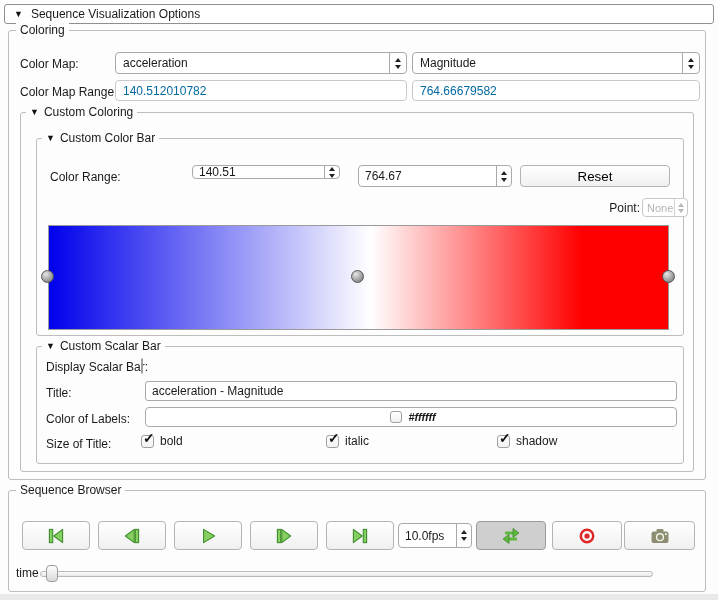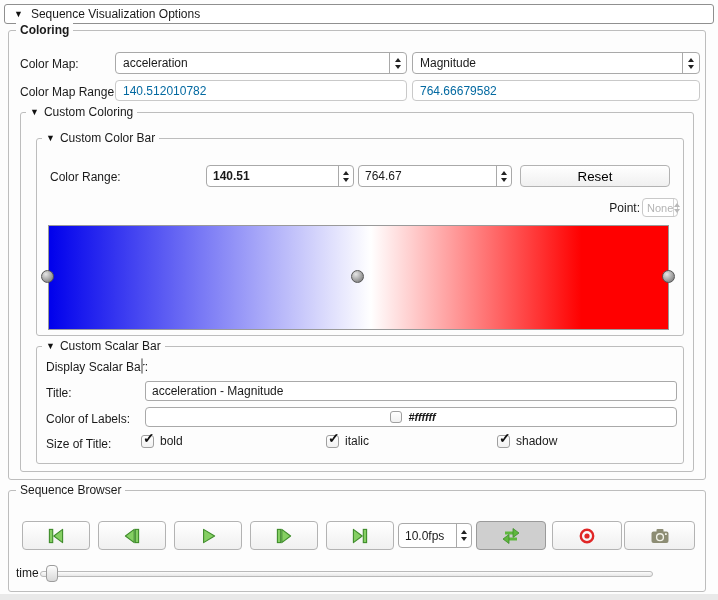--- a/index.html
+++ b/index.html
@@ -73,21 +73,21 @@
 <div class="screen">
 
   
   <div class="abs hdr">
     <span class="tri">▼</span>
     <span>Sequence Visualization Options</span>
   </div>
 
   
   <div class="abs group" style="left:8px; top:30px; width:698px; height:450px;"></div>
-  <div class="gtitle" style="left:16px; top:23px;font-weight:bold;">
+  <div class="gtitle" style="left:16px; top:23px;">
     <span>Coloring</span>
   </div>
 
   <span class="abs lbl" style="left:20px; top:57px;">Color Map:</span>
   <div class="abs combo" style="left:412px; top:52px; width:288px; height:22px;">
     <span class="txt">Magnitude</span>
     <span class="arrows">
         <span class="tu"></span>
         <span class="td"></span>
       </span>
@@ -112,38 +112,38 @@
   </div>
 
   
   <div class="abs group" style="left:36px; top:138px; width:648px; height:198px;"></div>
   <div class="gtitle" style="left:42px; top:131px;">
     <span class="tri">▼</span>
     <span>Custom Color Bar</span>
   </div>
 
   <span class="abs lbl" style="left:50px; top:170px;">Color Range:</span>
-  <div class="abs spin" style="left:206px; top:165px; width:148px; height:22px;font-weight:bold;">
+  <div class="abs spin" style="left:192px; top:165px; width:148px; height:14px;">
     <span class="txt">140.51</span>
     <span class="arrows">
         <span class="tu"></span>
         <span class="td"></span>
       </span>
   </div>
   <div class="abs spin" style="left:358px; top:165px; width:154px; height:22px;">
     <span class="txt">764.67</span>
     <span class="arrows">
         <span class="tu"></span>
         <span class="td"></span>
       </span>
   </div>
   <button class="abs btn" style="left:520px; top:165px; width:150px; height:22px;">Reset</button>
 
   <span class="abs lbl bold" style="left:600px; top:201px; width:40px; text-align:right;">Point:</span>
-  <div class="abs spin disabled" style="left:642px; top:198px; width:36px; height:19px;">
+  <div class="abs spin disabled" style="left:642px; top:198px; width:46px; height:19px;">
     <span class="txt">None</span>
     <span class="arrows">
         <span class="tu dis"></span>
         <span class="td dis"></span>
       </span>
   </div>
 
   
   <div class="abs gradbar" style="left: 48px; top: 225px; width: 621px; height: 105px; background: linear-gradient(90deg, rgb(0, 0, 236) 0%, rgb(255, 255, 255) 52%, rgb(255, 0, 0) 86%);"></div>
   <div class="abs handle" style="left:41px; top:270px;"></div>

